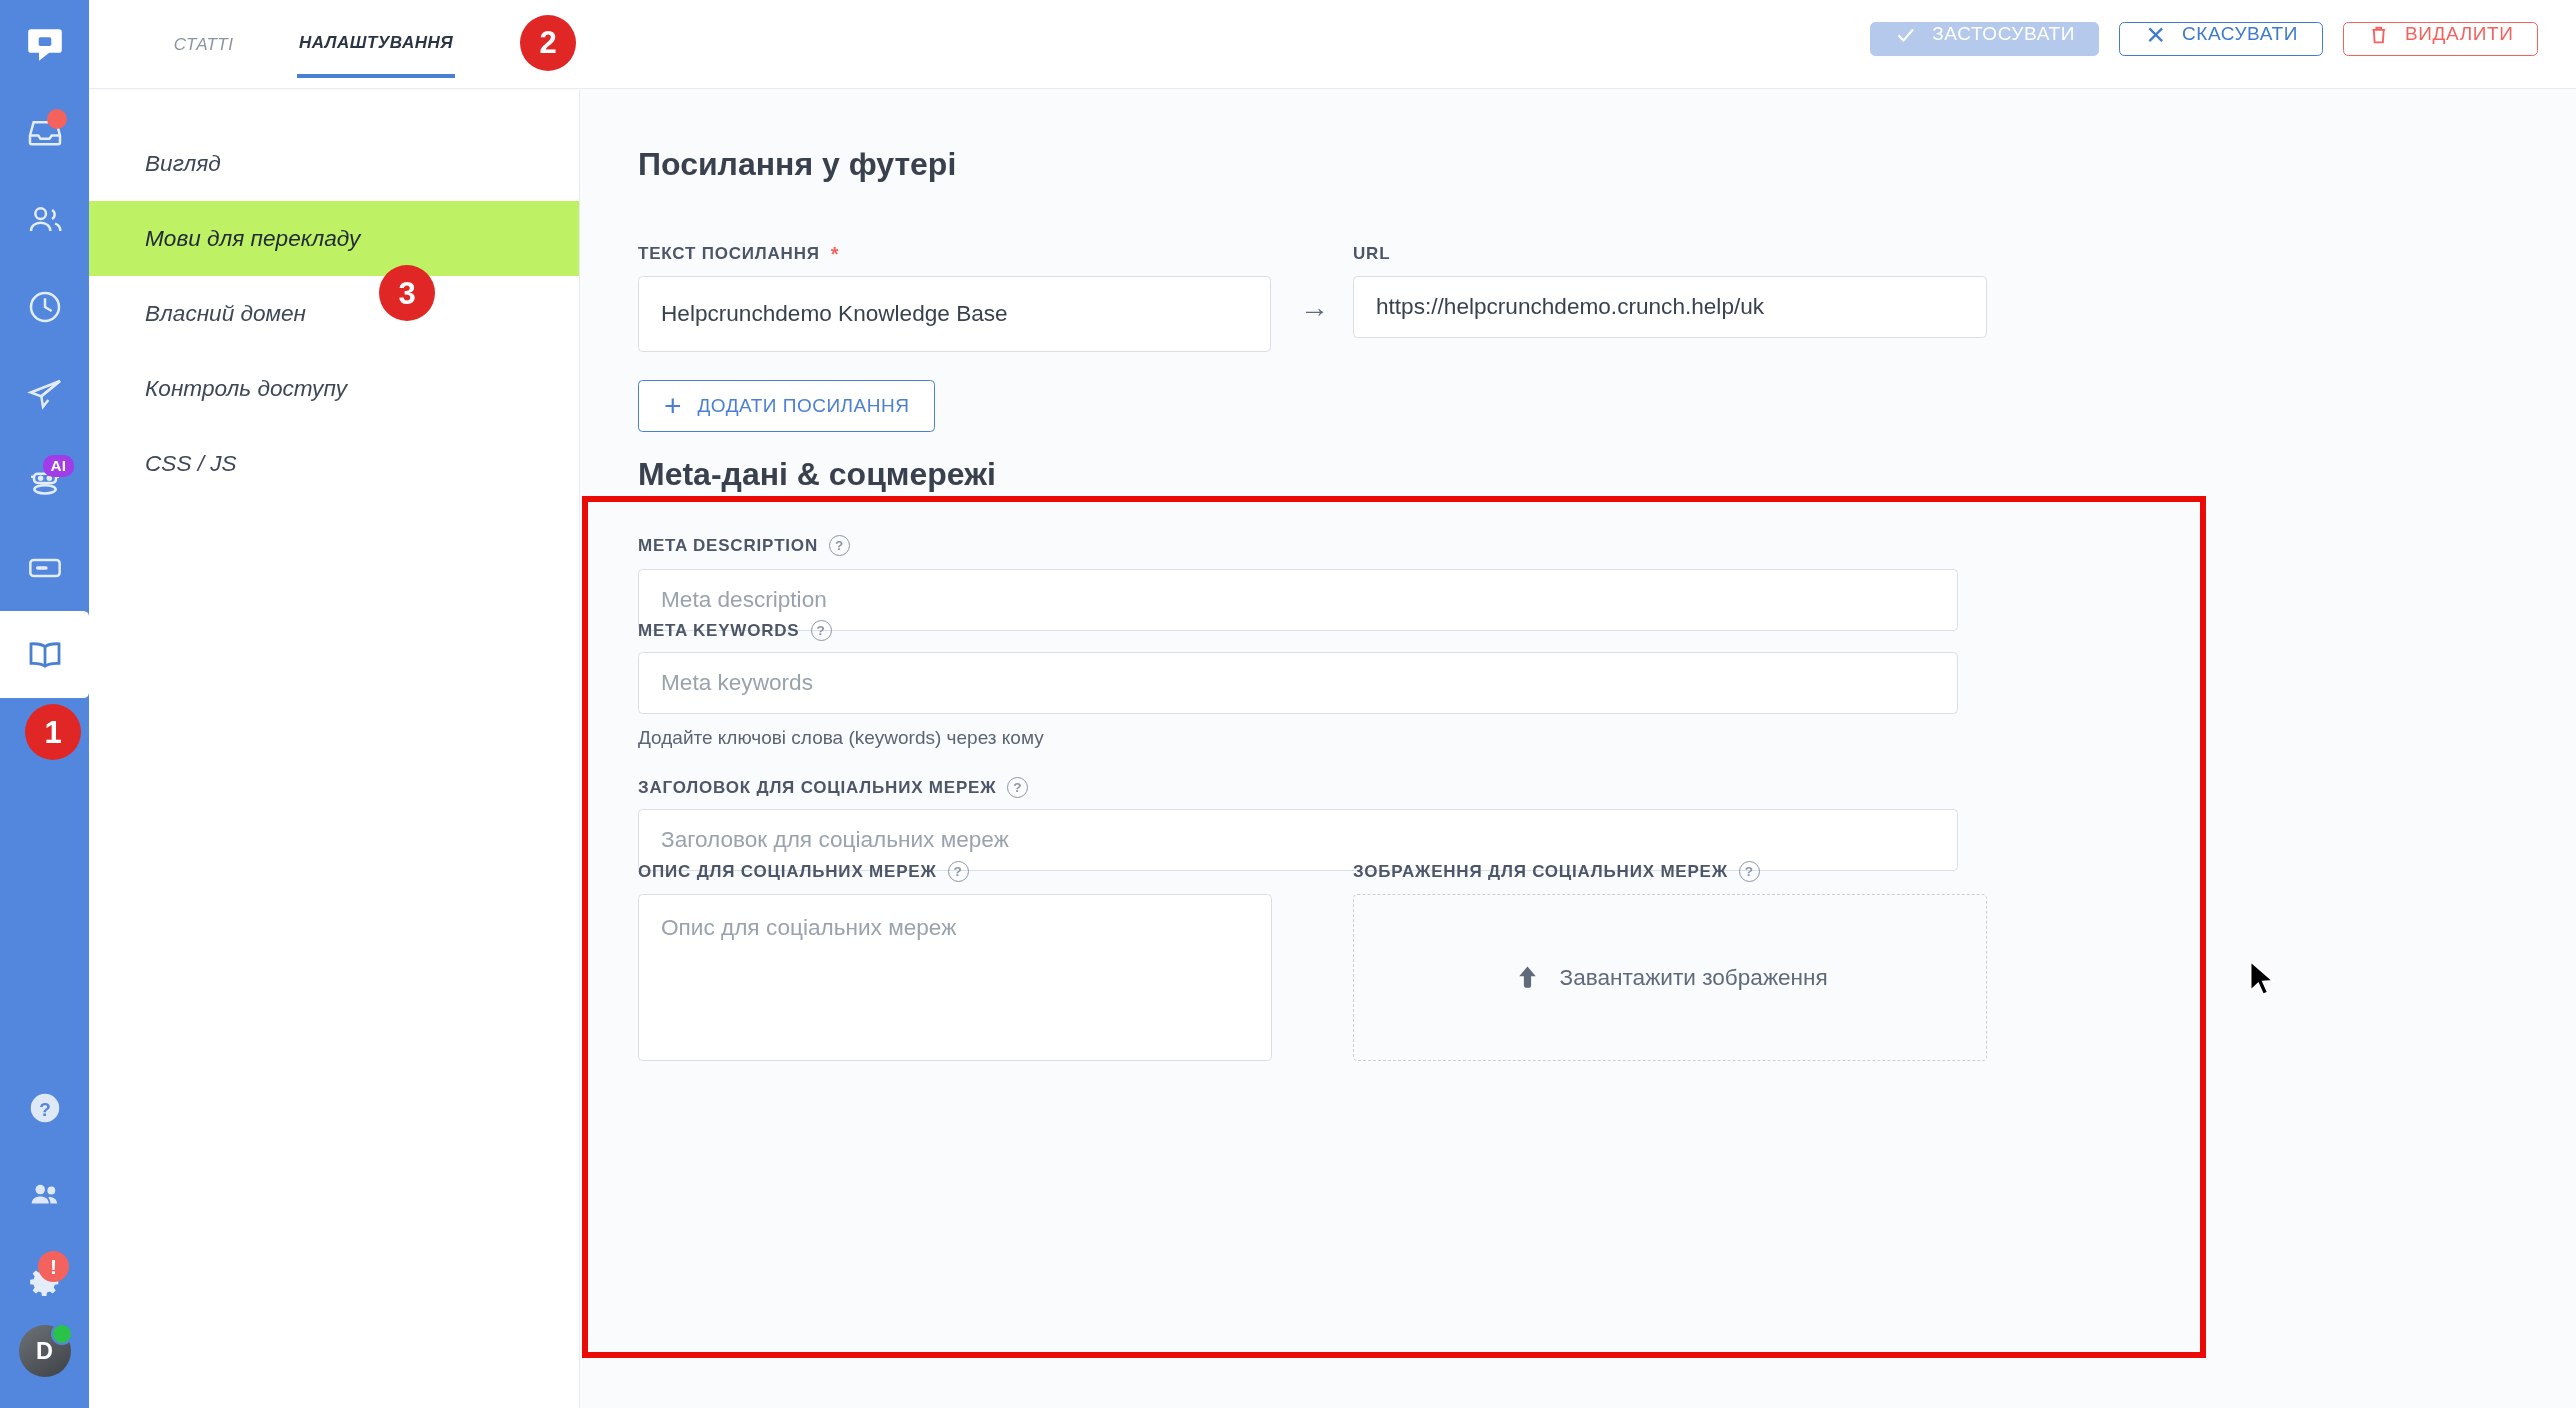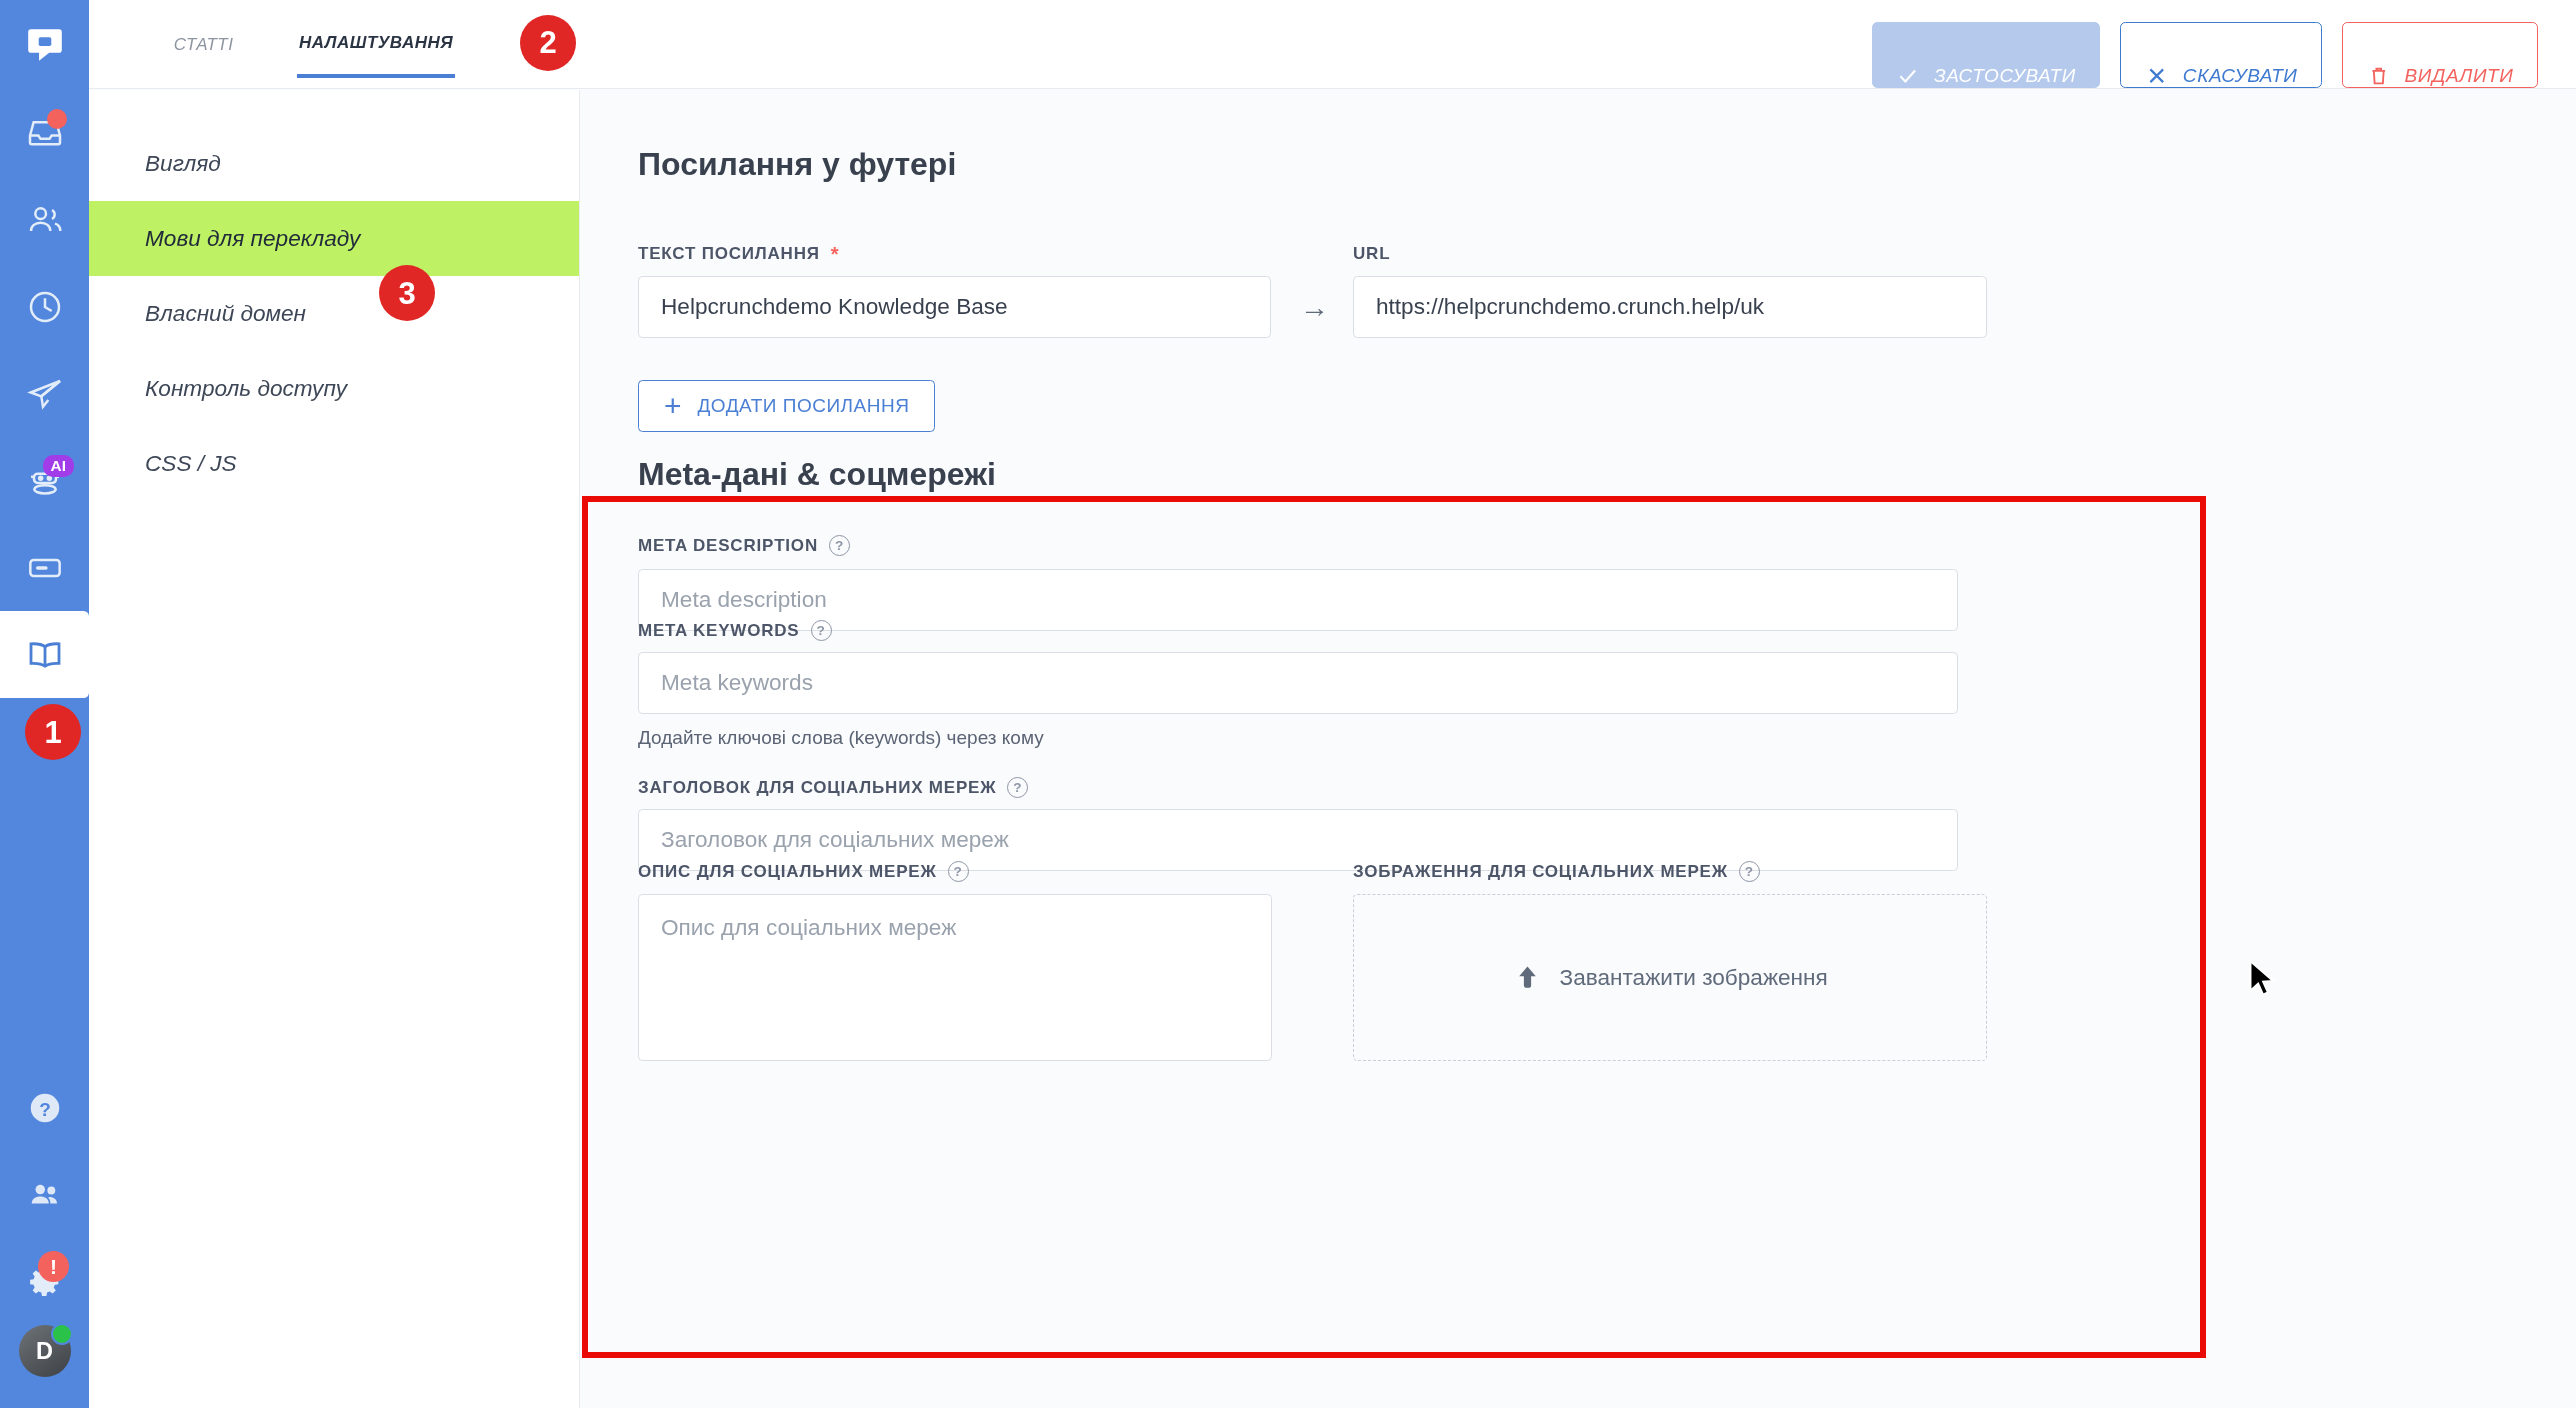--- a/index.html
+++ b/index.html
@@ -76,23 +76,23 @@
   .tabs { position: absolute; left: 83px; top: 0; height: 89px; display: flex; align-items: center; }
   .tab {
     font-size: 17px; letter-spacing: 0.5px; color: #8c94a0;
     height: 67px; display: flex; align-items: center;
     padding: 0 1.8px; margin-right: 62px; cursor: pointer; font-style: italic;
   }
   .tab.active { color: #2b3443; font-weight: 600; border-bottom: 4.5px solid #4a7fd4; }
 
   .topbtns { position: absolute; right: 38px; top: 22px; display: flex; gap: 20px; }
   .btn {
-    height: 66px; border-radius: 5.4px; font-size: 19px; letter-spacing: 0.6px;
-    display: flex; align-items: flex-end; gap: 14.5px; padding: 0 23.5px;
-    cursor: pointer; white-space: nowrap; font-weight: 500; font-style: italic;
+    height: 34px; border-radius: 5.4px; font-size: 19px; letter-spacing: 0.6px;
+    display: flex; align-items: flex-start; gap: 14.5px; padding: 0 23.5px;
+    cursor: pointer; white-space: nowrap; font-weight: 500;
   }
   .btn-apply { background: #b4c9ec; color: #ffffff; border: 0.9px solid #b4c9ec; }
   .btn-cancel { background: #fff; color: #3e7ad0; border: 1.8px solid #3e7ad0; }
   .btn-delete { background: #fff; color: #f4625e; border: 1.8px solid #f4625e; }
 
   
   .settings-nav {
     position: absolute; left: 89px; top: 90px;
     width: 491px; height: 1319px;
     background: #ffffff;
@@ -317,21 +317,21 @@
 
   <div class="content">
 
     <div class="sec-title" style="position:absolute;left:58px;top:56px;">Посилання у футері</div>
 
     <div class="fld-label" style="position:absolute;left:58px;top:154px;">
       <span>ТЕКСТ ПОСИЛАННЯ</span>
       <span class="req">*</span>
     </div>
 
-    <div class="inp" style="position:absolute;left:58px;top:186px;width:633px;height:62px;">Helpcrunchdemo Knowledge Base</div>
+    <div class="inp" style="position:absolute;left:58px;top:186px;width:633px;height:76px;">Helpcrunchdemo Knowledge Base</div>
 
     <div class="arrow" style="position:absolute;left:720px;top:201px;">→</div>
 
     <div class="fld-label" style="position:absolute;left:773px;top:154px;flex-direction:column;">
       <span>URL</span>
       <span class="req">*</span>
       <span class="qmark">?</span>
     </div>
 
     <div class="inp" style="position:absolute;left:773px;top:186px;width:634px;height:62px;">https://helpcrunchdemo.crunch.help/uk</div>

